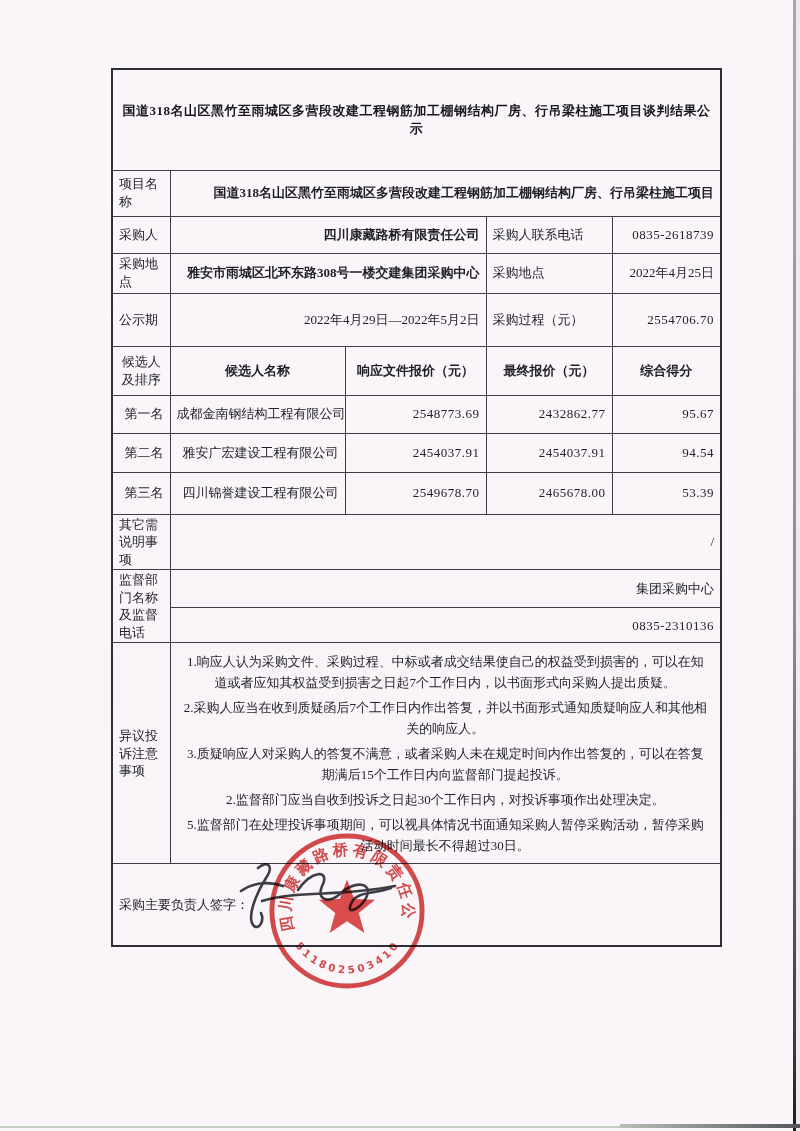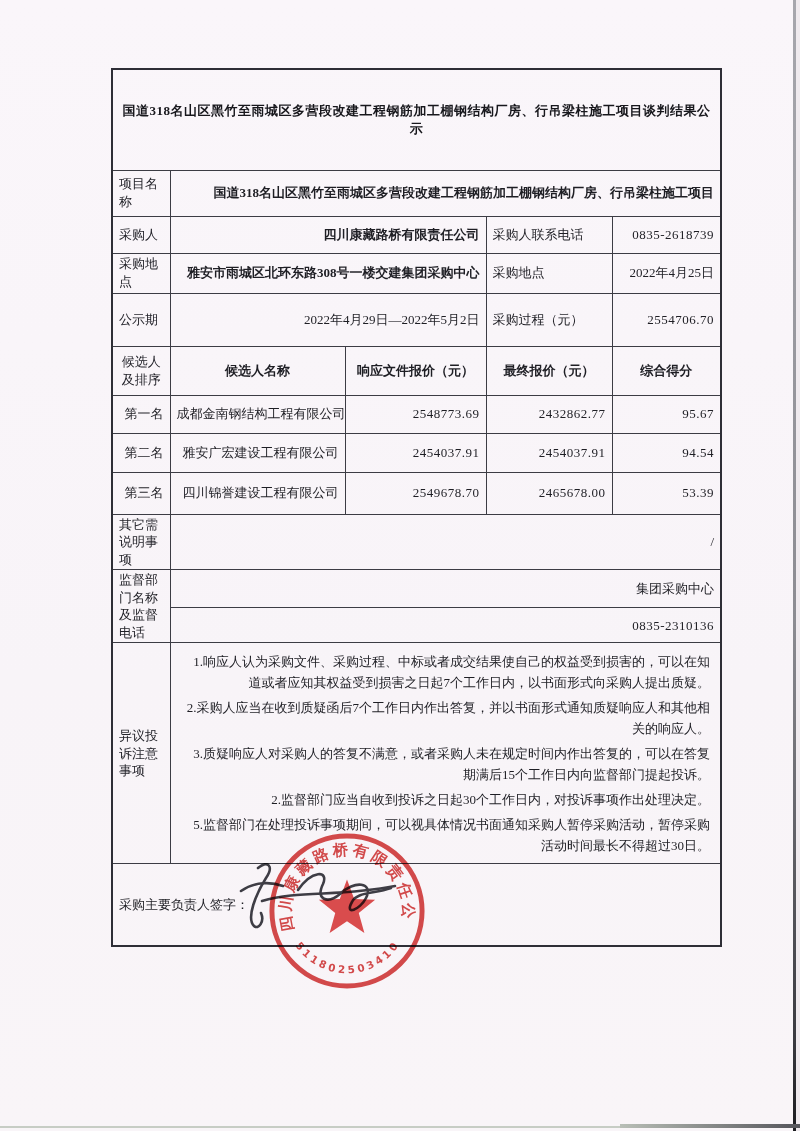--- a/index.html
+++ b/index.html
@@ -52,21 +52,21 @@
     padding:6px 14px;letter-spacing:.5px;color:#17171c;
   }
   .lbl{text-align:left;padding:2px 4px;color:#23232a;margin-left:17px;}
   .lbl-center{text-align:left;padding:2px 4px;}
   .val-left{text-align:right;padding-left:9px;font-weight:600;white-space:nowrap;}
   .center{text-align:right;}
   .chead td{text-align:center;font-weight:600;}
   .name{font-size:12.5px;white-space:nowrap;}
   .num{font-family:"Liberation Serif","DejaVu Serif",serif;letter-spacing:.5px;}
   .dispute-cell{padding:10px 12px 10px 10px;vertical-align:middle;}
-  .dispute-cell p{margin:4px;font-size:13px;line-height:21px;text-align:right;}
+  .dispute-cell p{margin:4px;font-size:13px;line-height:21px;text-align:center;}
   .sign-cell{font-size:14px;padding-left:10px;}
 
   .stamp{position:absolute;left:266px;top:830px;width:162px;height:162px;
     mix-blend-mode:multiply;opacity:.92;}
   .signature{position:absolute;left:228px;top:856px;width:180px;height:84px;
     mix-blend-mode:multiply;}
 </style>
 </head>
 <body>
 

